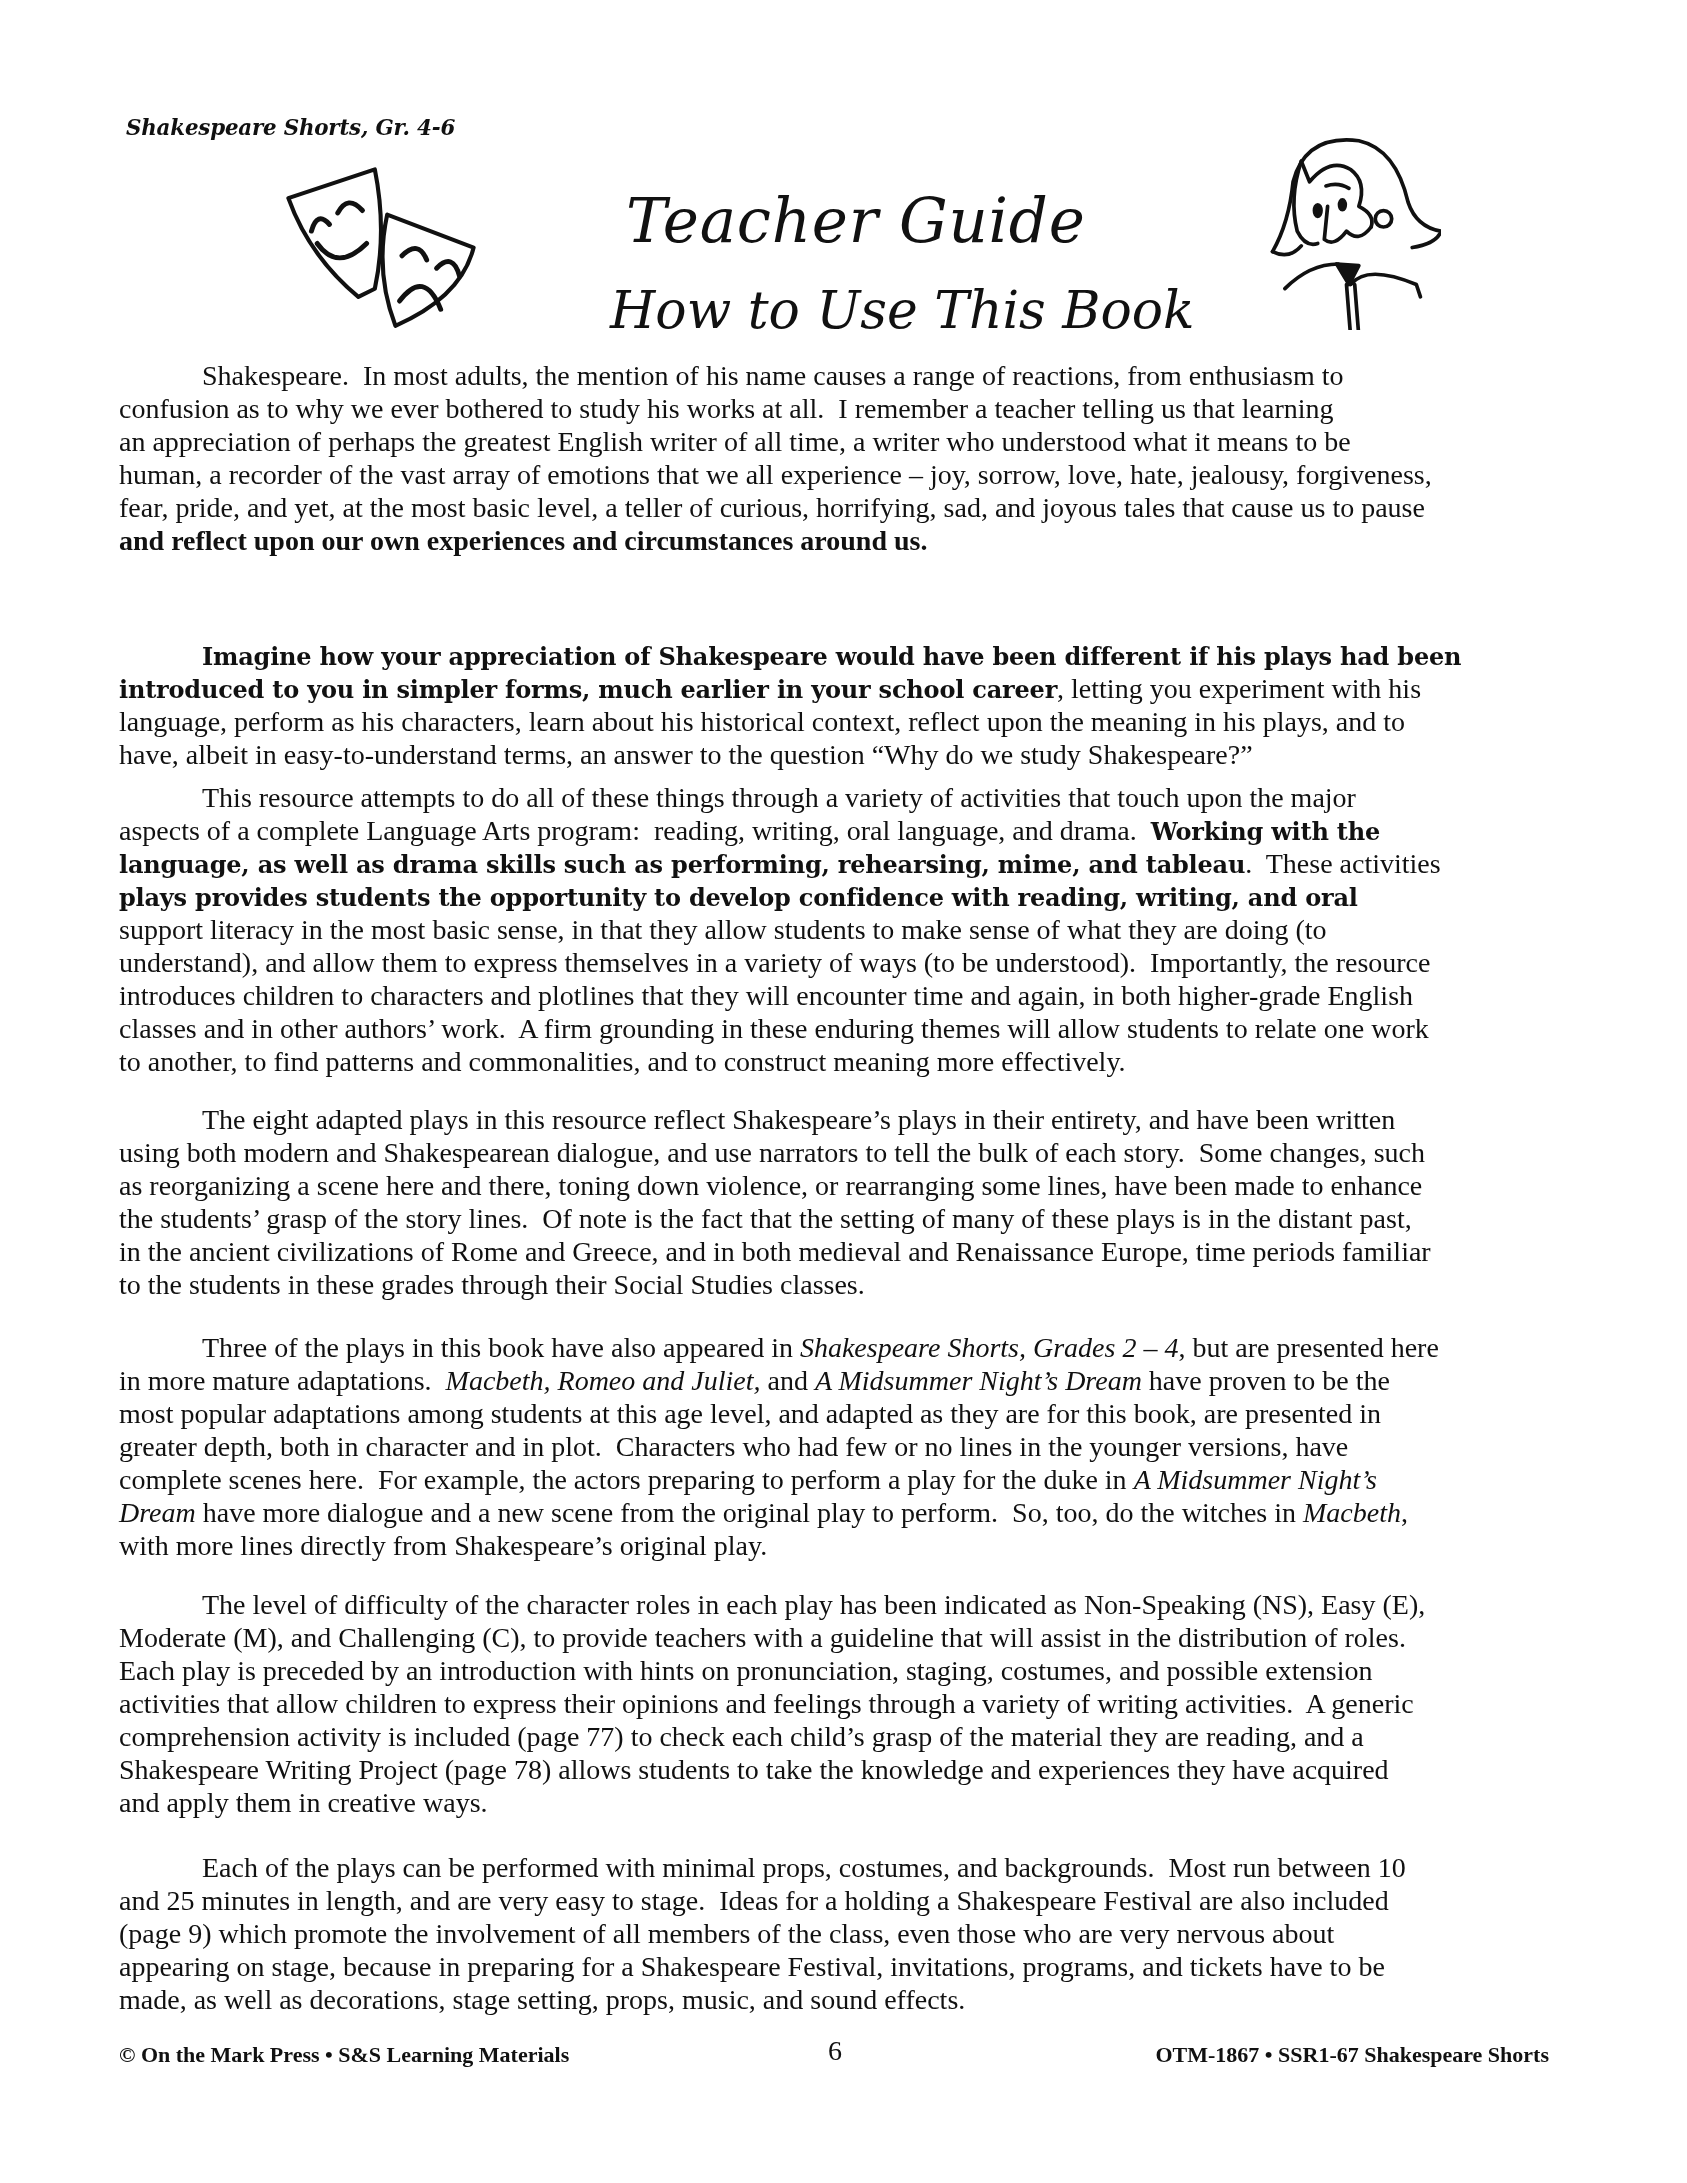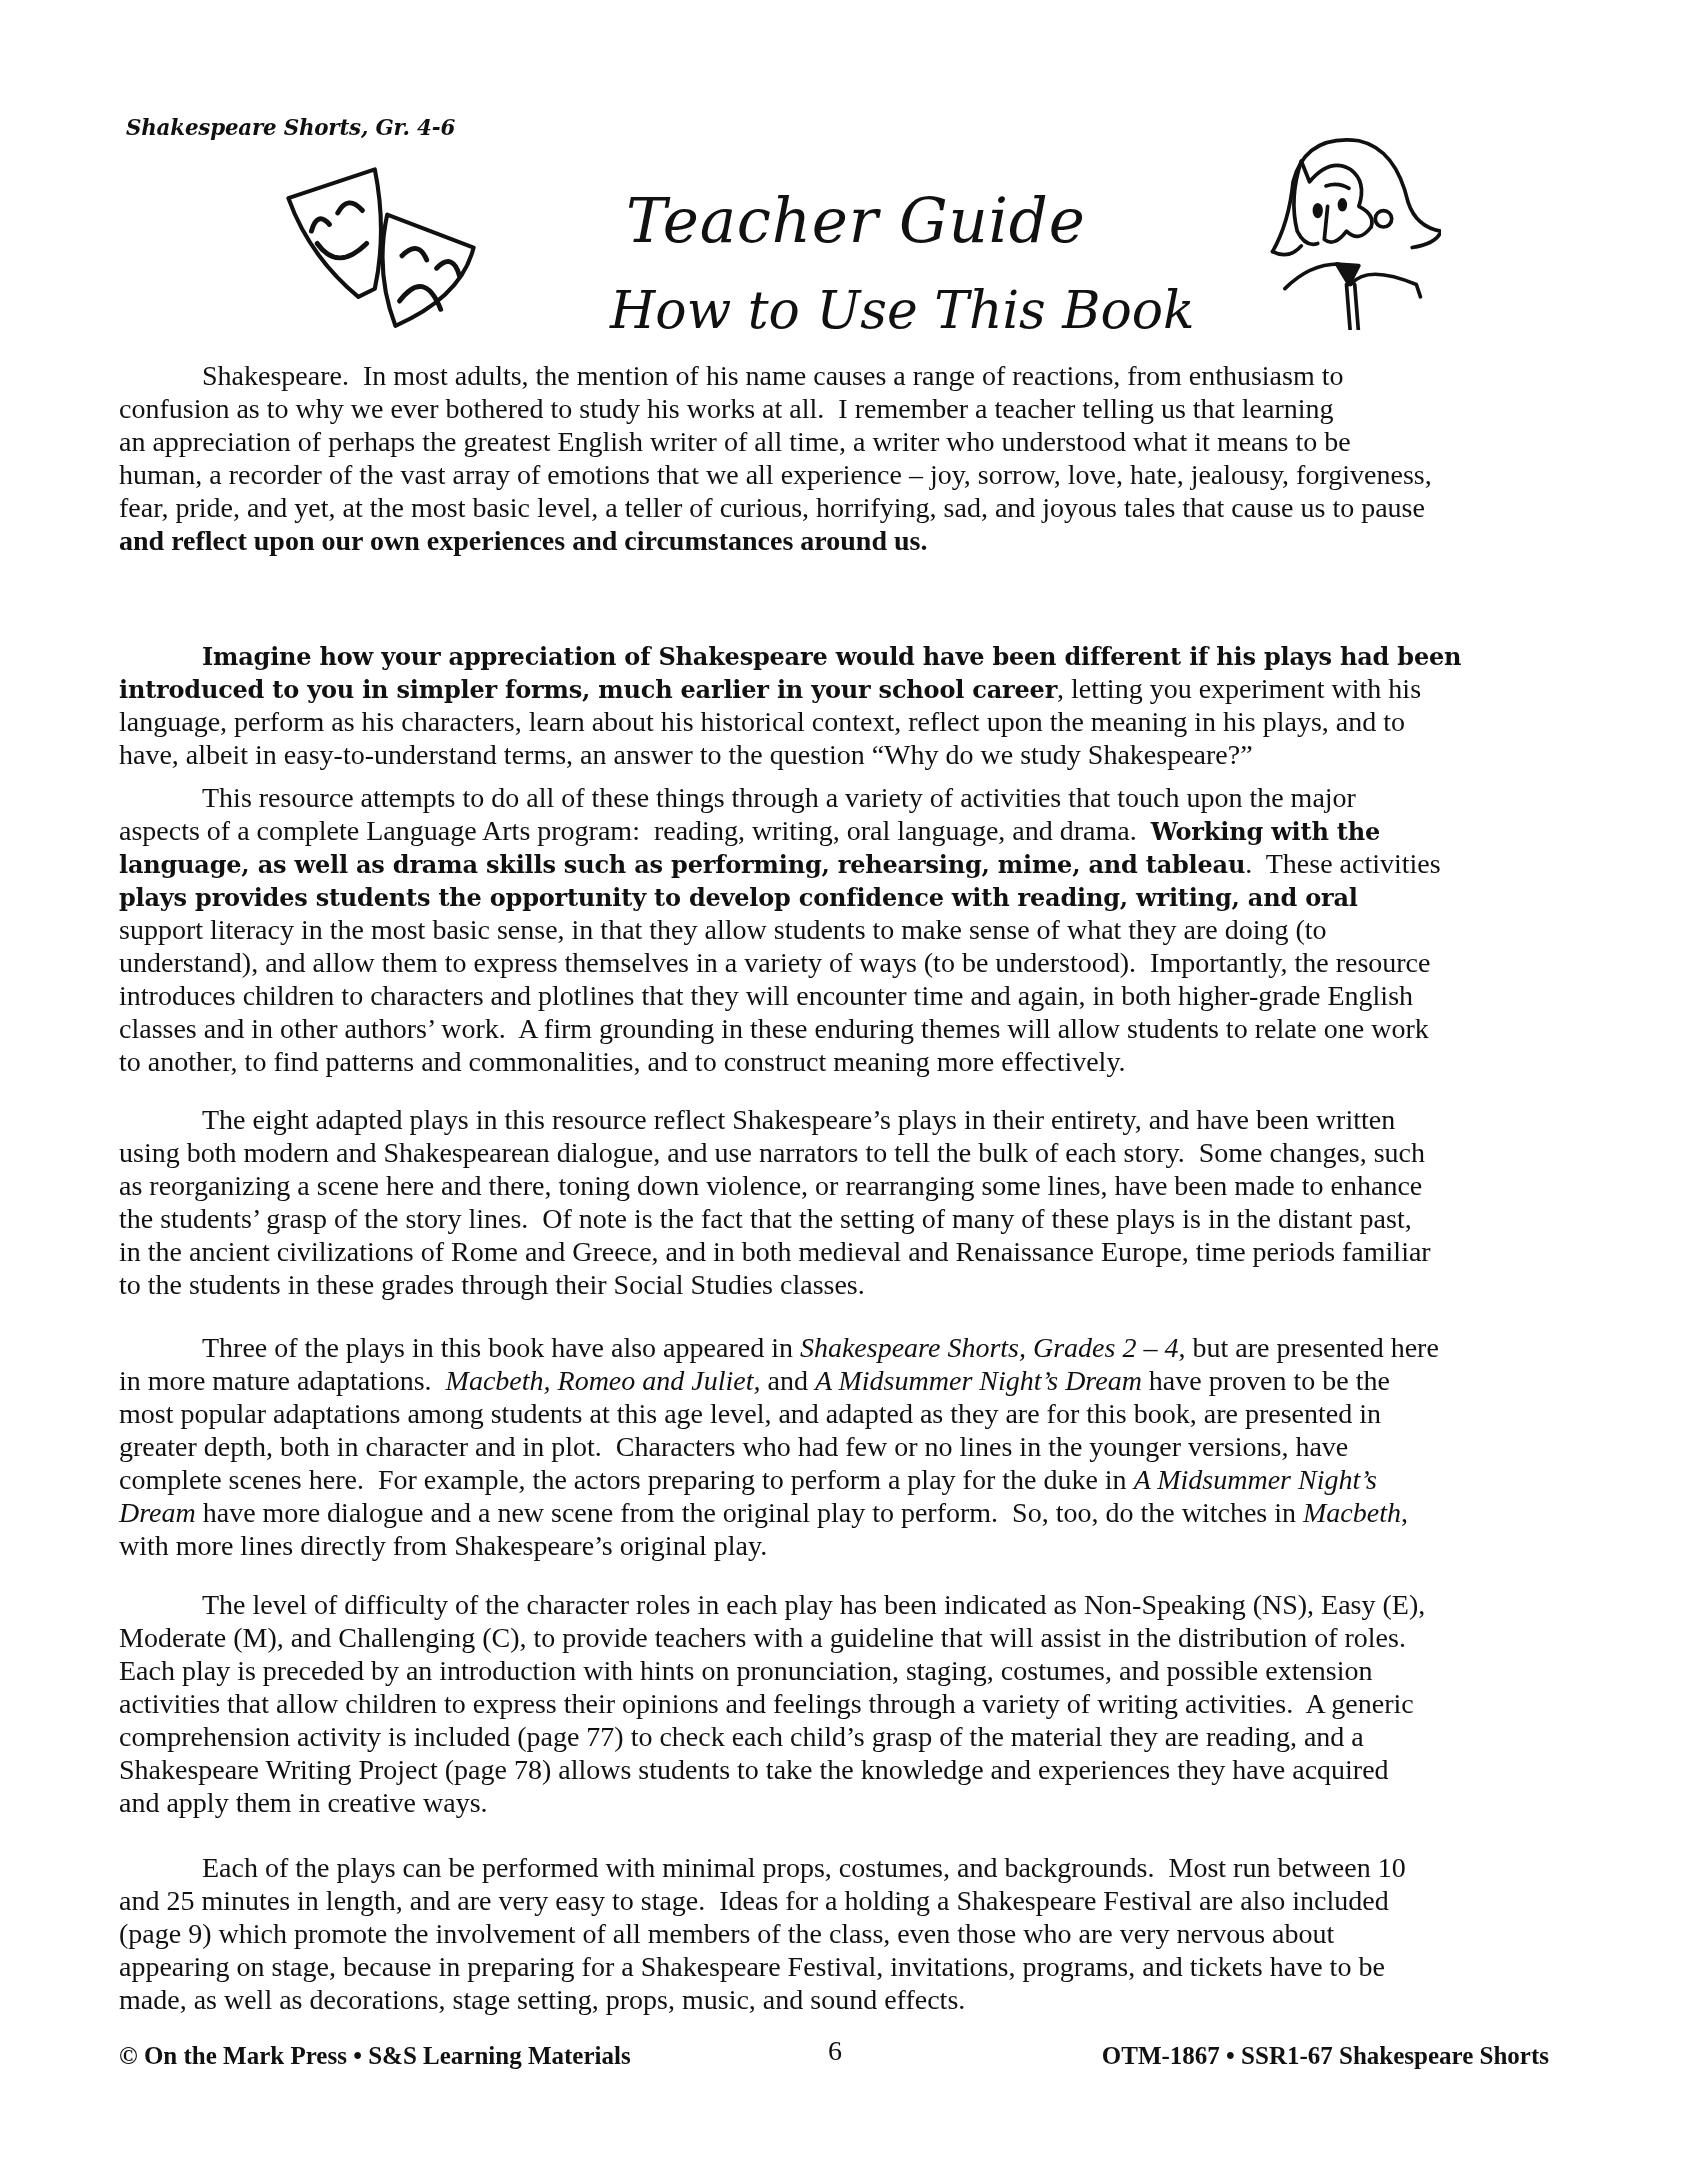--- a/index.html
+++ b/index.html
@@ -26,21 +26,21 @@
   .para {
     left: 119px; width: 1434px;
     font-family: "Liberation Serif", serif; font-size: 28px; line-height: 33px;
   }
   .line { display: block; white-space: nowrap; height: 33px; }
   .indent { padding-left: 83px; }
   .b { font-weight: bold; font-family: "DejaVu Serif", serif; font-size: 24px; letter-spacing: -0.2px; }
   .i { font-style: italic; }
   .footer {
     top: 2042px; font-family: "Liberation Serif", serif; font-weight: bold;
-    font-size: 25px; white-space: nowrap;
+    font-size: 22px; white-space: nowrap;
   }
   .footer-left { left: 119px; }
   .footer-page { left: 828px; font-weight: normal; font-size: 28px; top: 2035px; }
   .footer-right { right: 138px; }
 </style>
 </head>
 <body>
 
 <div class="abs running-head">Shakespeare Shorts, Gr. 4-6</div>
 

